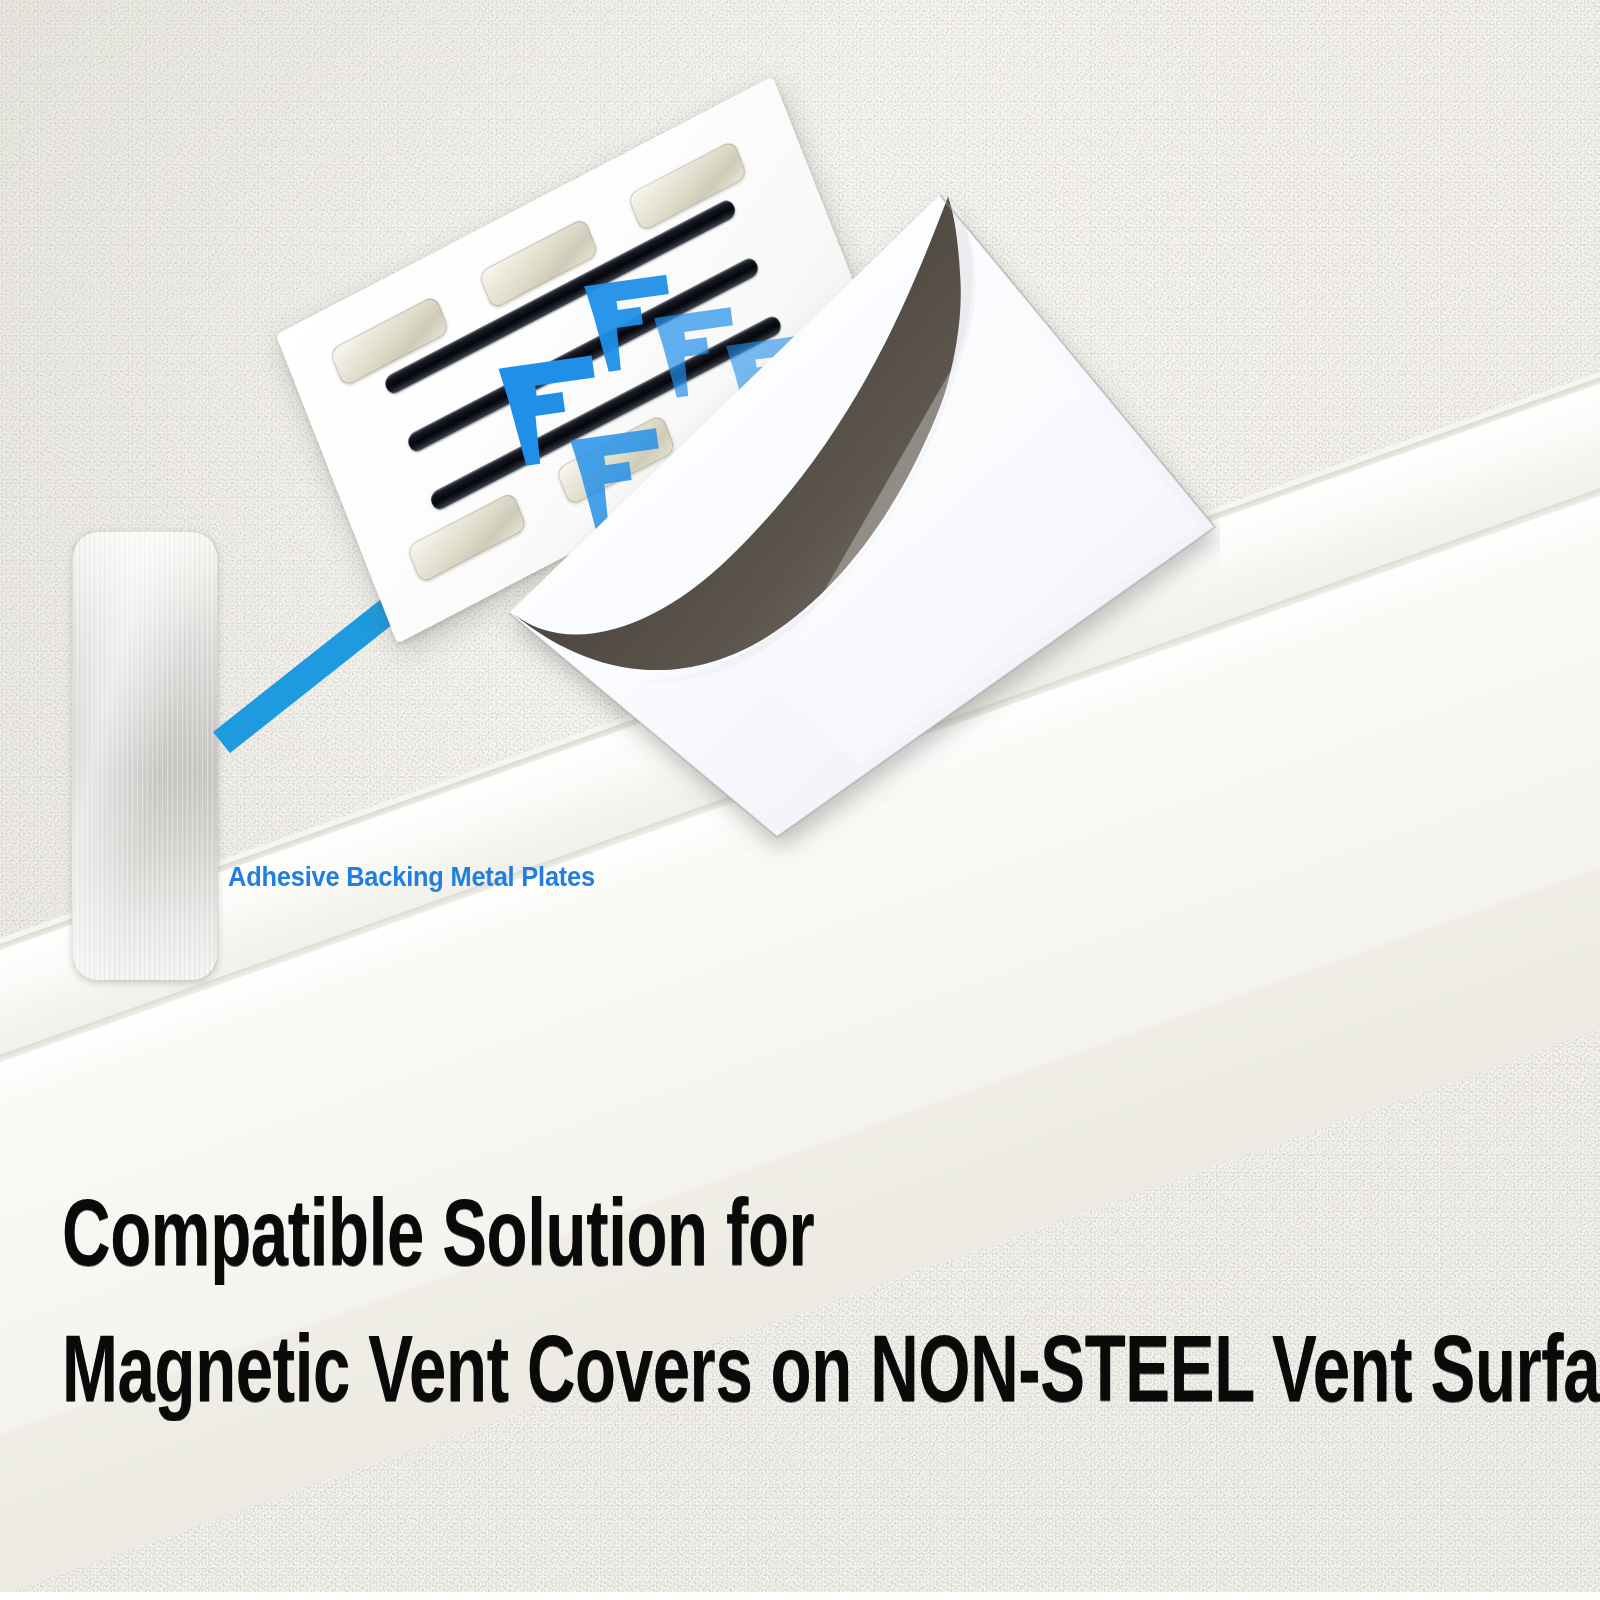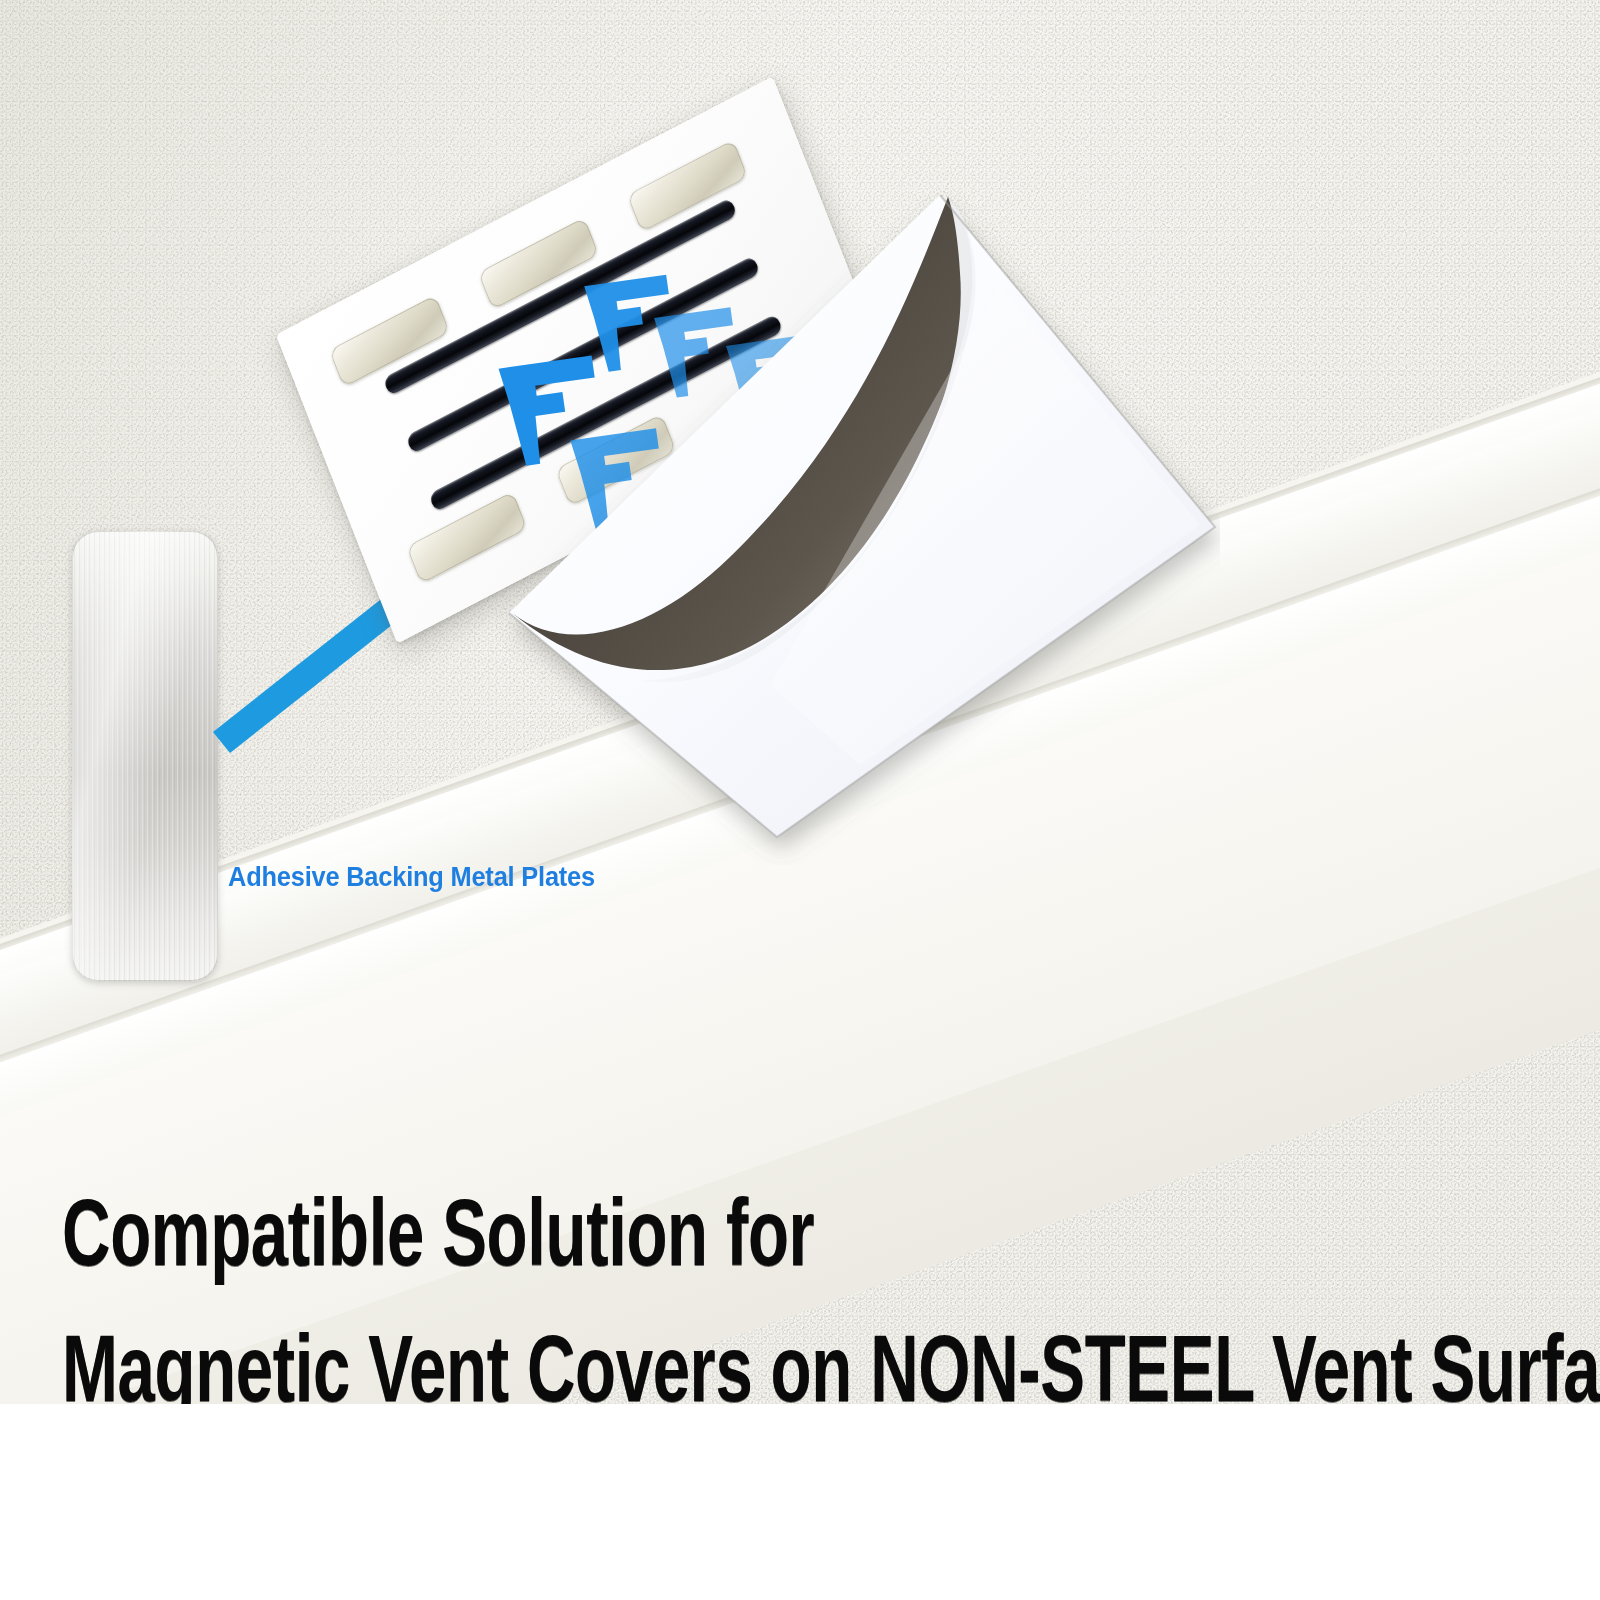--- a/index.html
+++ b/index.html
@@ -1,20 +1,20 @@
 <!DOCTYPE html>
 <html><head>
 <meta charset="utf-8">
 <style>
   html,body{margin:0;padding:0;background:#fff;}
   body{font-family:"Liberation Sans",sans-serif;}
 
   #stage{
     position:relative;
-    width:1600px;height:1404px;
+    width:1600px;height:1592px;
     overflow:hidden;
     background:#e5e5e5;
   }
 
   
   .wall{
     position:absolute;inset:0;
     background:
       radial-gradient(ellipse 120% 90% at 30% 20%, #f3f2ec 0%, #eceae3 45%, #e7e6df 100%);
   }

